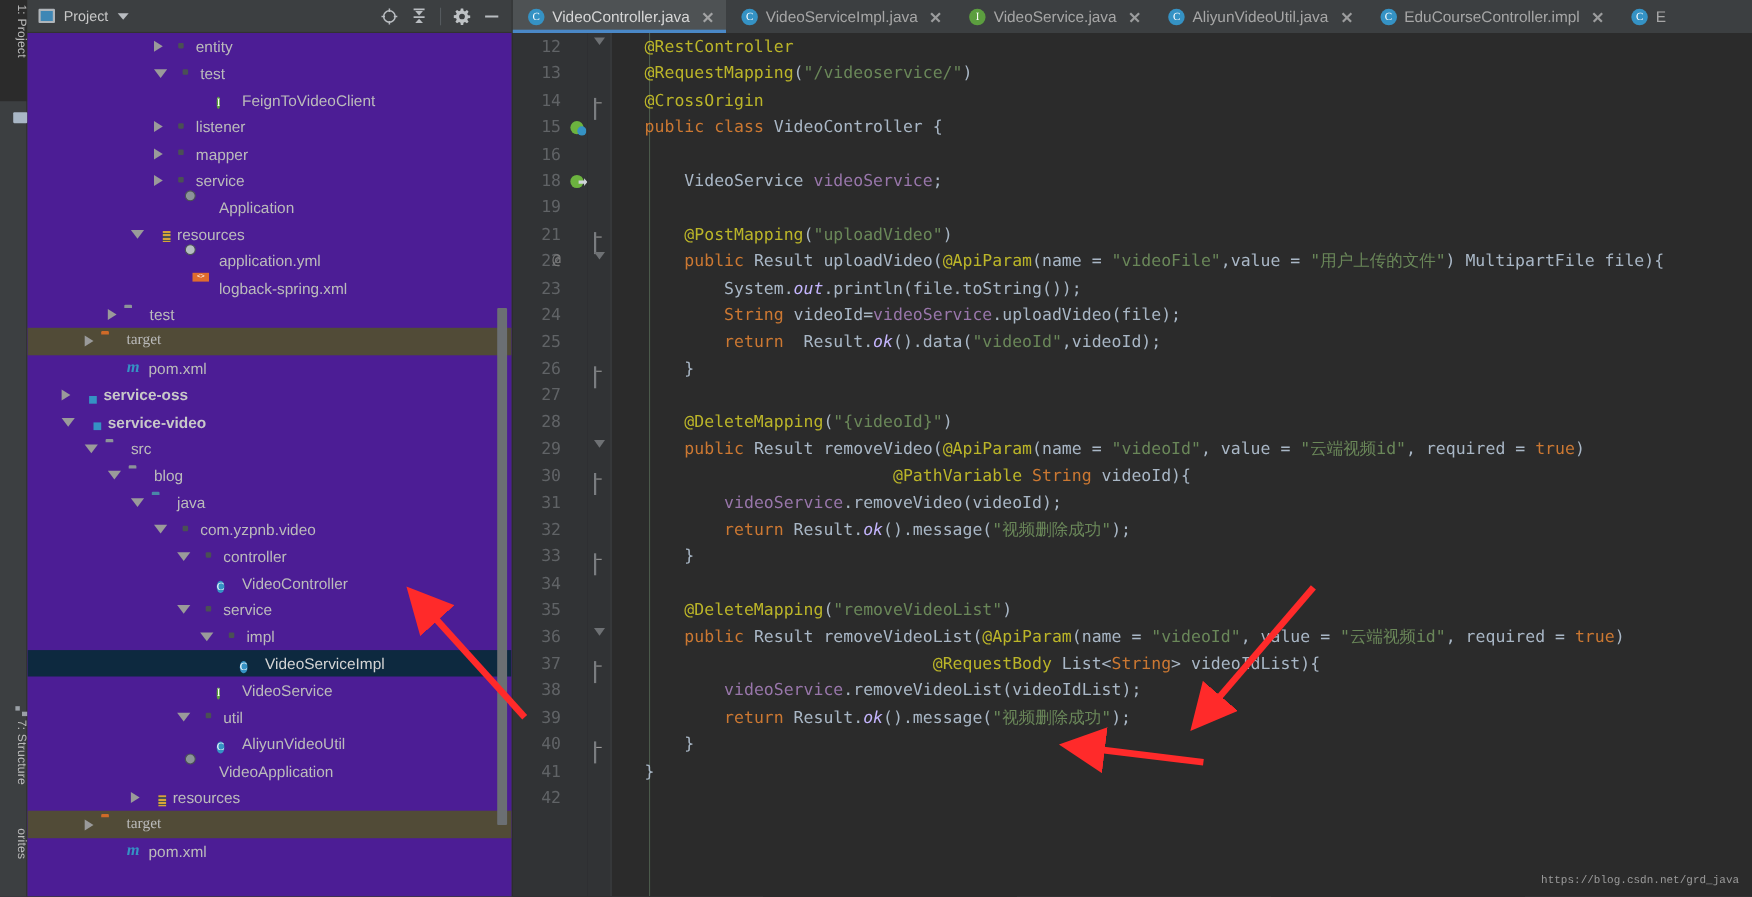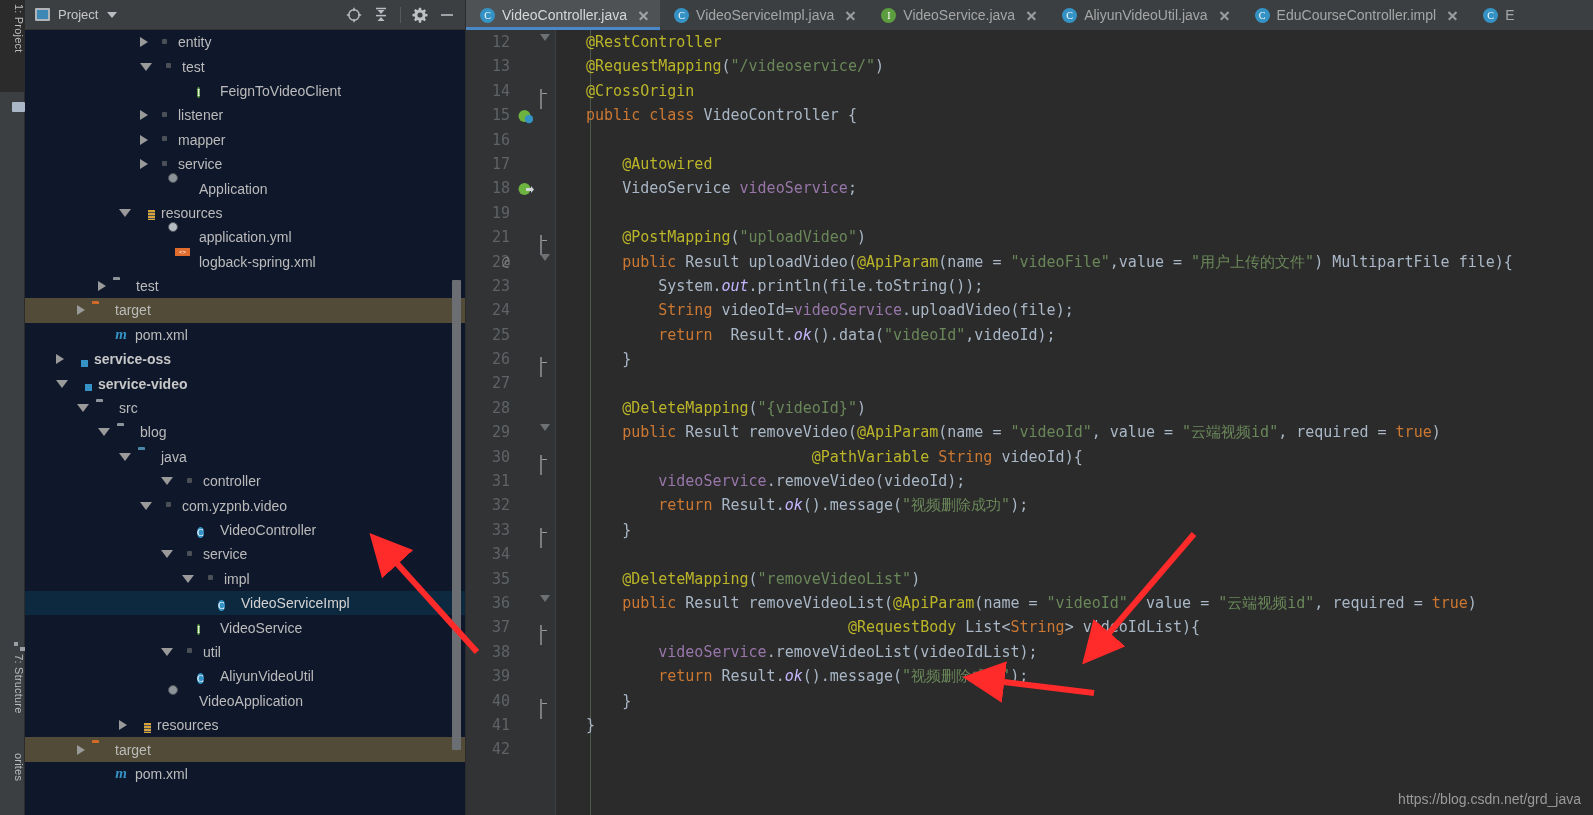--- a/index.html
+++ b/index.html
@@ -54,28 +54,28 @@
     width: 0; height: 0; margin-left: 9px;
     border-left: 5px solid transparent; border-right: 5px solid transparent;
     border-top: 6px solid #b9bdc1;
   }
   .pp-tools { margin-left: auto; display: flex; align-items: center; gap: 11px; padding-right: 4px;}
   .pp-tools svg { display: block; }
   .pp-divider { width: 1px; height: 16px; background: #555a5e; }
 
   .tree {
     position: absolute; top: 30px; left: 0; right: 0; bottom: 0;
-    overflow: hidden; background: #0f172a;
+    overflow: hidden; background: #4c1d95;
   }
   .trow {
     position: relative; height: 24.4px; display: flex; align-items: center;
     font-size: 14px; color: #bbbbbb; white-space: nowrap;
   }
   .trow.sel { background: #0d293f; color: #d4d4d4; }
-  .trow.target-row { background: #514b37; }
+  .trow.target-row { background: #514b37; font-family: Liberation Serif, serif; }
   .twi { display: inline-block; flex: 0 0 auto; }
   .arrow-r {
     width: 0; height: 0;
     border-top: 5px solid transparent; border-bottom: 5px solid transparent;
     border-left: 8px solid #9a9a9a;
   }
   .arrow-d {
     width: 0; height: 0;
     border-left: 6px solid transparent; border-right: 6px solid transparent;
     border-top: 8px solid #9a9a9a;
@@ -242,21 +242,21 @@
   .t  { color: #a9b7c6; }
   .si { color: #c4b5fd; font-style: italic; }  
   .p  { color: #a9b7c6; }
   .vert-guide {
     position: absolute; left: 124px; top: 0; width: 1px; height: 100%;
     background: #4b5a4b;
   }
 
   .watermark {
     position: absolute; right: 12px; bottom: 8px;
-    font-size: 14px; color: #9a9a9a; font-family: Liberation Sans, sans-serif;
+    font-size: 10px; color: #9a9a9a; font-family: Liberation Mono, monospace;
   }
 
   
   .arrows { position: absolute; left: 0; top: 0; width: 1593px; height: 815px; pointer-events: none; }
 </style>
 </head>
 <body>
 
 <div id="app">
 
@@ -436,32 +436,32 @@
           <span class="tlabel">blog</span>
         </div>
         <div class="trow">
           <span style="display:inline-block;width:94px;flex:0 0 auto"></span>
           <span class="twi arrow-d"></span>
           <span style="display:inline-block;width:7px;flex:0 0 auto"></span>
           <span class="icon"><span class="ic-folder-src"></span></span>
           <span class="tlabel">java</span>
         </div>
         <div class="trow">
+          <span style="display:inline-block;width:115px;flex:0 0 auto"></span>
+          <span class="twi arrow-d"></span>
+          <span style="display:inline-block;width:7px;flex:0 0 auto"></span>
+          <span class="icon"><span class="ic-folder"></span></span>
+          <span class="tlabel">com.yzpnb.video</span>
+        </div>
+        <div class="trow">
           <span style="display:inline-block;width:136px;flex:0 0 auto"></span>
           <span class="twi arrow-d"></span>
           <span style="display:inline-block;width:7px;flex:0 0 auto"></span>
           <span class="icon"><span class="ic-folder"></span></span>
           <span class="tlabel">controller</span>
-        </div>
-        <div class="trow">
-          <span style="display:inline-block;width:115px;flex:0 0 auto"></span>
-          <span class="twi arrow-d"></span>
-          <span style="display:inline-block;width:7px;flex:0 0 auto"></span>
-          <span class="icon"><span class="ic-folder"></span></span>
-          <span class="tlabel">com.yzpnb.video</span>
         </div>
         <div class="trow">
           <span style="display:inline-block;width:157px;flex:0 0 auto"></span>
           <span class="twi arrow-pad"></span>
           <span style="display:inline-block;width:7px;flex:0 0 auto"></span>
           <span class="icon"><span class="ic-class">C</span></span>
           <span class="tlabel">VideoController</span>
         </div>
         <div class="trow">
           <span style="display:inline-block;width:136px;flex:0 0 auto"></span>
@@ -576,21 +576,20 @@
       <div class="vert-guide"></div>
       <div class="codelines" id="codelines">
           <div class="cl"><span class="ln">12</span><span class="fold"><span class="fold-tri-down"></span></span><span class="ctext"><span class="an">@RestController</span></span></div>
           <div class="cl"><span class="ln">13</span><span class="ctext"><span class="an">@RequestMapping</span><span class="p">(</span><span class="s">"/videoservice/"</span><span class="p">)</span></span></div>
           <div class="cl"><span class="ln">14</span><span class="fold"><span class="fold-minus"></span></span><span class="ctext"><span class="an">@CrossOrigin</span></span></div>
           <div class="cl"><span class="ln">15</span><span class="gicon"><svg width="15" height="15">
                 <circle cx="6.5" cy="7" r="6" fill="#6cb33f"></circle>
                 <circle cx="11" cy="10" r="4.2" fill="#3592c4"></circle>
               </svg></span><span class="ctext"><span class="k">public</span><span class="p"> </span><span class="k">class</span><span class="p"> </span><span class="t">VideoController</span><span class="p"> </span><span class="p">{</span></span></div>
           <div class="cl"><span class="ln">16</span><span class="ctext"></span></div>
-          <div class="cl"><span class="ln">17</span><span class="ctext"><span class="p"> </span><span class="p"> </span><span class="p"> </span><span class="p"> </span><span class="an">@Autowired</span></span></div>
           <div class="cl"><span class="ln">18</span><span class="gicon"><svg width="16" height="15">
                 <circle cx="6.5" cy="7" r="6" fill="#6cb33f"></circle>
                 <polygon points="8,6 13,6 13,4 16,7.5 13,11 13,9 8,9" fill="#cfd4d8"></polygon>
               </svg></span><span class="ctext"><span class="p"> </span><span class="p"> </span><span class="p"> </span><span class="p"> </span><span class="t">VideoService</span><span class="p"> </span><span class="f">videoService</span><span class="p">;</span></span></div>
           <div class="cl"><span class="ln">19</span><span class="ctext"></span></div>
           <div class="cl"><span class="ln">21</span><span class="fold"><span class="fold-minus"></span></span><span class="ctext"><span class="p"> </span><span class="p"> </span><span class="p"> </span><span class="p"> </span><span class="an">@PostMapping</span><span class="p">(</span><span class="s">"uploadVideo"</span><span class="p">)</span></span></div>
           <div class="cl"><span class="ln">22</span><span class="atmark">@</span><span class="fold"><span class="fold-tri-down"></span></span><span class="ctext"><span class="p"> </span><span class="p"> </span><span class="p"> </span><span class="p"> </span><span class="k">public</span><span class="p"> </span><span class="t">Result</span><span class="p"> </span><span class="t">uploadVideo</span><span class="p">(</span><span class="an">@ApiParam</span><span class="p">(</span><span class="t">name</span><span class="p"> </span><span class="p">=</span><span class="p"> </span><span class="s">"videoFile"</span><span class="p">,</span><span class="t">value</span><span class="p"> </span><span class="p">=</span><span class="p"> </span><span class="s">"用户上传的文件"</span><span class="p">)</span><span class="p"> </span><span class="t">MultipartFile</span><span class="p"> </span><span class="t">file</span><span class="p">)</span><span class="p">{</span></span></div>
           <div class="cl"><span class="ln">23</span><span class="ctext"><span class="p"> </span><span class="p"> </span><span class="p"> </span><span class="p"> </span><span class="p"> </span><span class="p"> </span><span class="p"> </span><span class="p"> </span><span class="t">System</span><span class="p">.</span><span class="si">out</span><span class="p">.</span><span class="t">println</span><span class="p">(</span><span class="t">file</span><span class="p">.</span><span class="t">toString</span><span class="p">(</span><span class="p">)</span><span class="p">)</span><span class="p">;</span></span></div>
           <div class="cl"><span class="ln">24</span><span class="ctext"><span class="p"> </span><span class="p"> </span><span class="p"> </span><span class="p"> </span><span class="p"> </span><span class="p"> </span><span class="p"> </span><span class="p"> </span><span class="k">String</span><span class="p"> </span><span class="t">videoId</span><span class="p">=</span><span class="f">videoService</span><span class="p">.</span><span class="t">uploadVideo</span><span class="p">(</span><span class="t">file</span><span class="p">)</span><span class="p">;</span></span></div>
           <div class="cl"><span class="ln">25</span><span class="ctext"><span class="p"> </span><span class="p"> </span><span class="p"> </span><span class="p"> </span><span class="p"> </span><span class="p"> </span><span class="p"> </span><span class="p"> </span><span class="k">return</span><span class="p"> </span><span class="p"> </span><span class="t">Result</span><span class="p">.</span><span class="si">ok</span><span class="p">(</span><span class="p">)</span><span class="p">.</span><span class="t">data</span><span class="p">(</span><span class="s">"videoId"</span><span class="p">,</span><span class="t">videoId</span><span class="p">)</span><span class="p">;</span></span></div>

